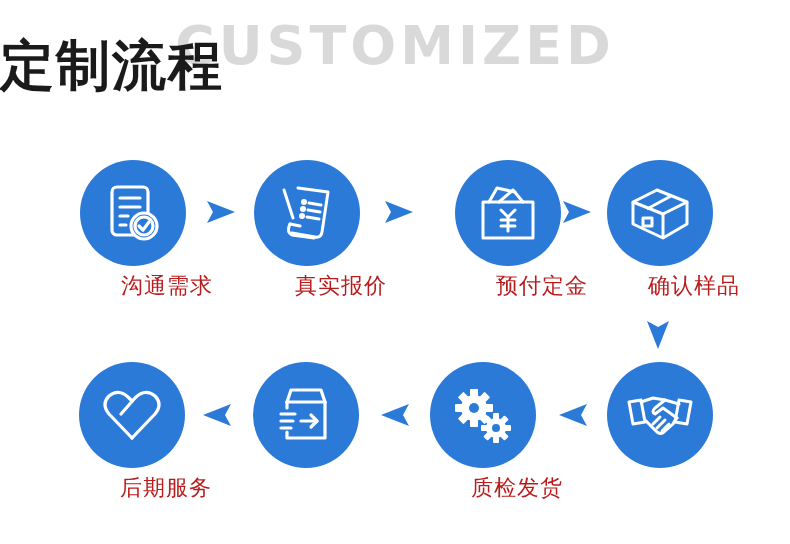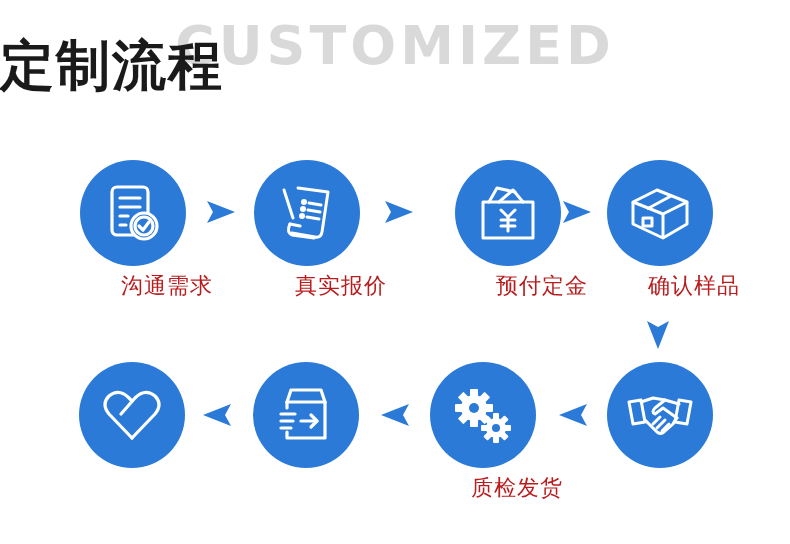--- a/index.html
+++ b/index.html
@@ -208,13 +208,14 @@
     </svg>
 </div>
 
 <div class="step" style="left:52px; top:362px;">
   <div class="circle">
     <svg viewBox="0 0 66 66" fill="none" stroke="#fff" stroke-width="3.2" stroke-linecap="round" stroke-linejoin="round">
       <path d="M33 56 L10 32 Q2 22 10 14 Q20 6 30 16 L33 19"></path>
       <path d="M33 56 L56 32 Q64 22 56 14 Q46 6 36 16 L22 32"></path>
     </svg>
   </div>
+  <div class="label">后期服务</div>
 </div>
 
 </body></html>

